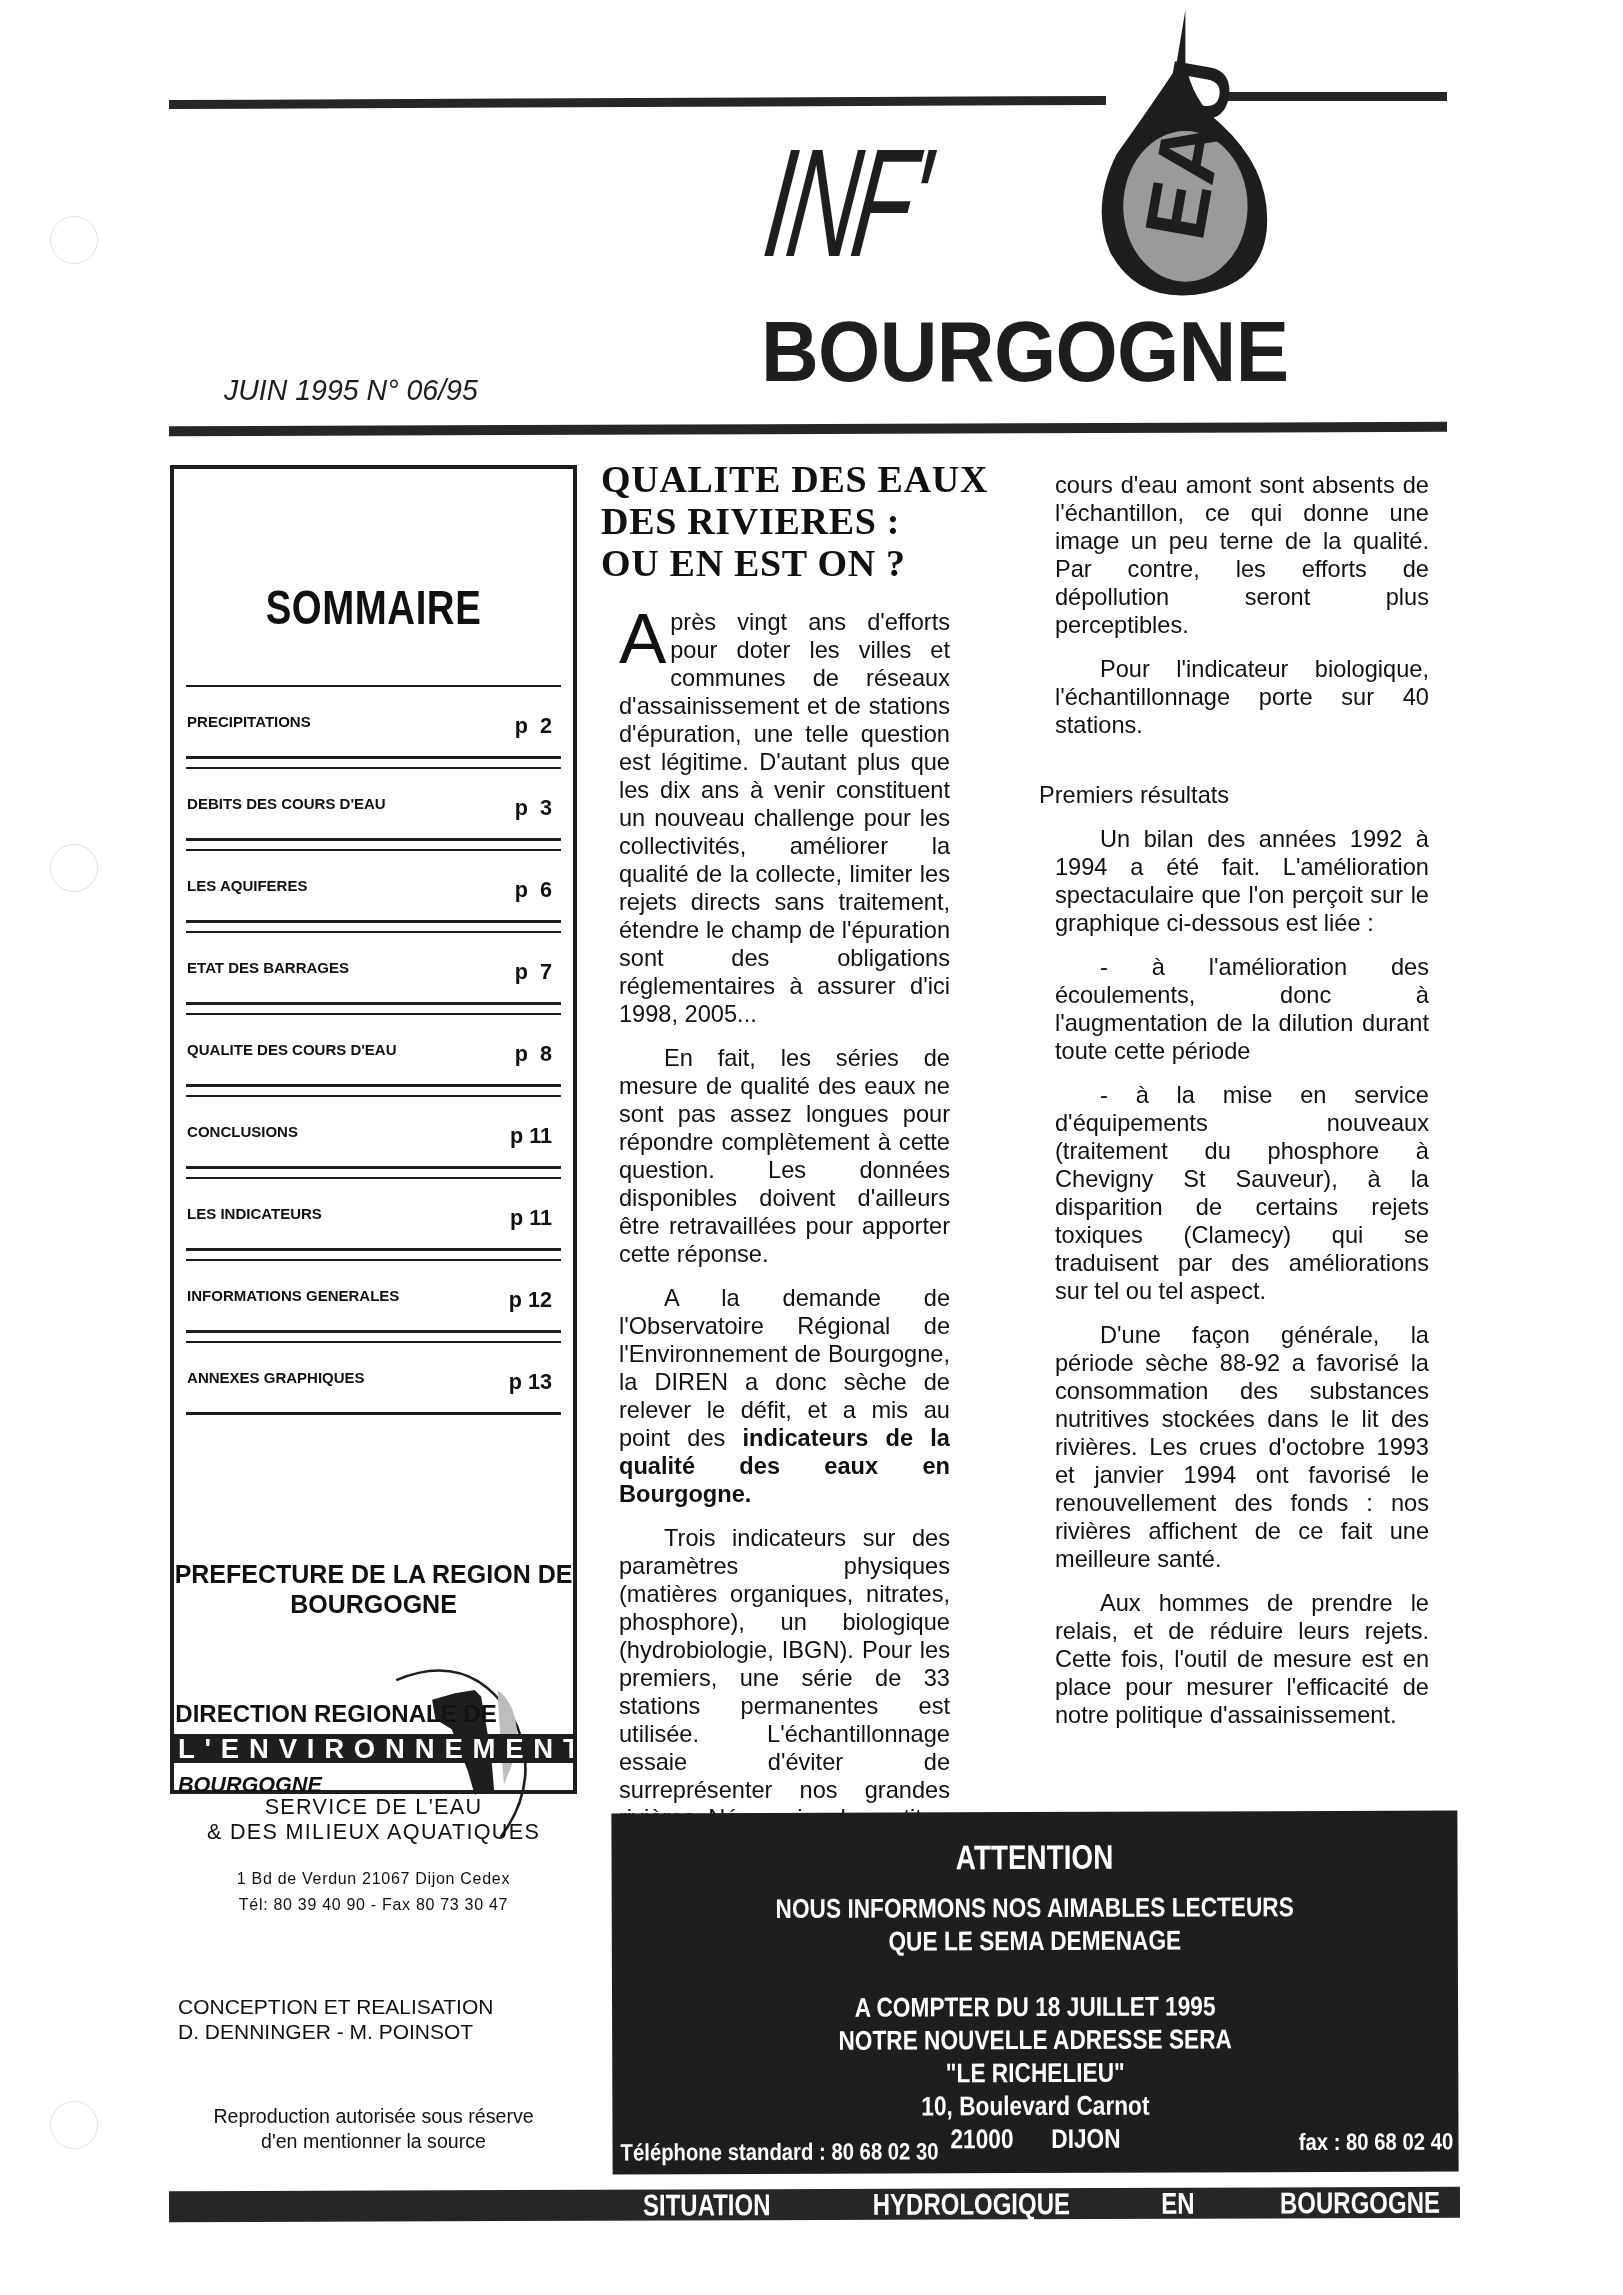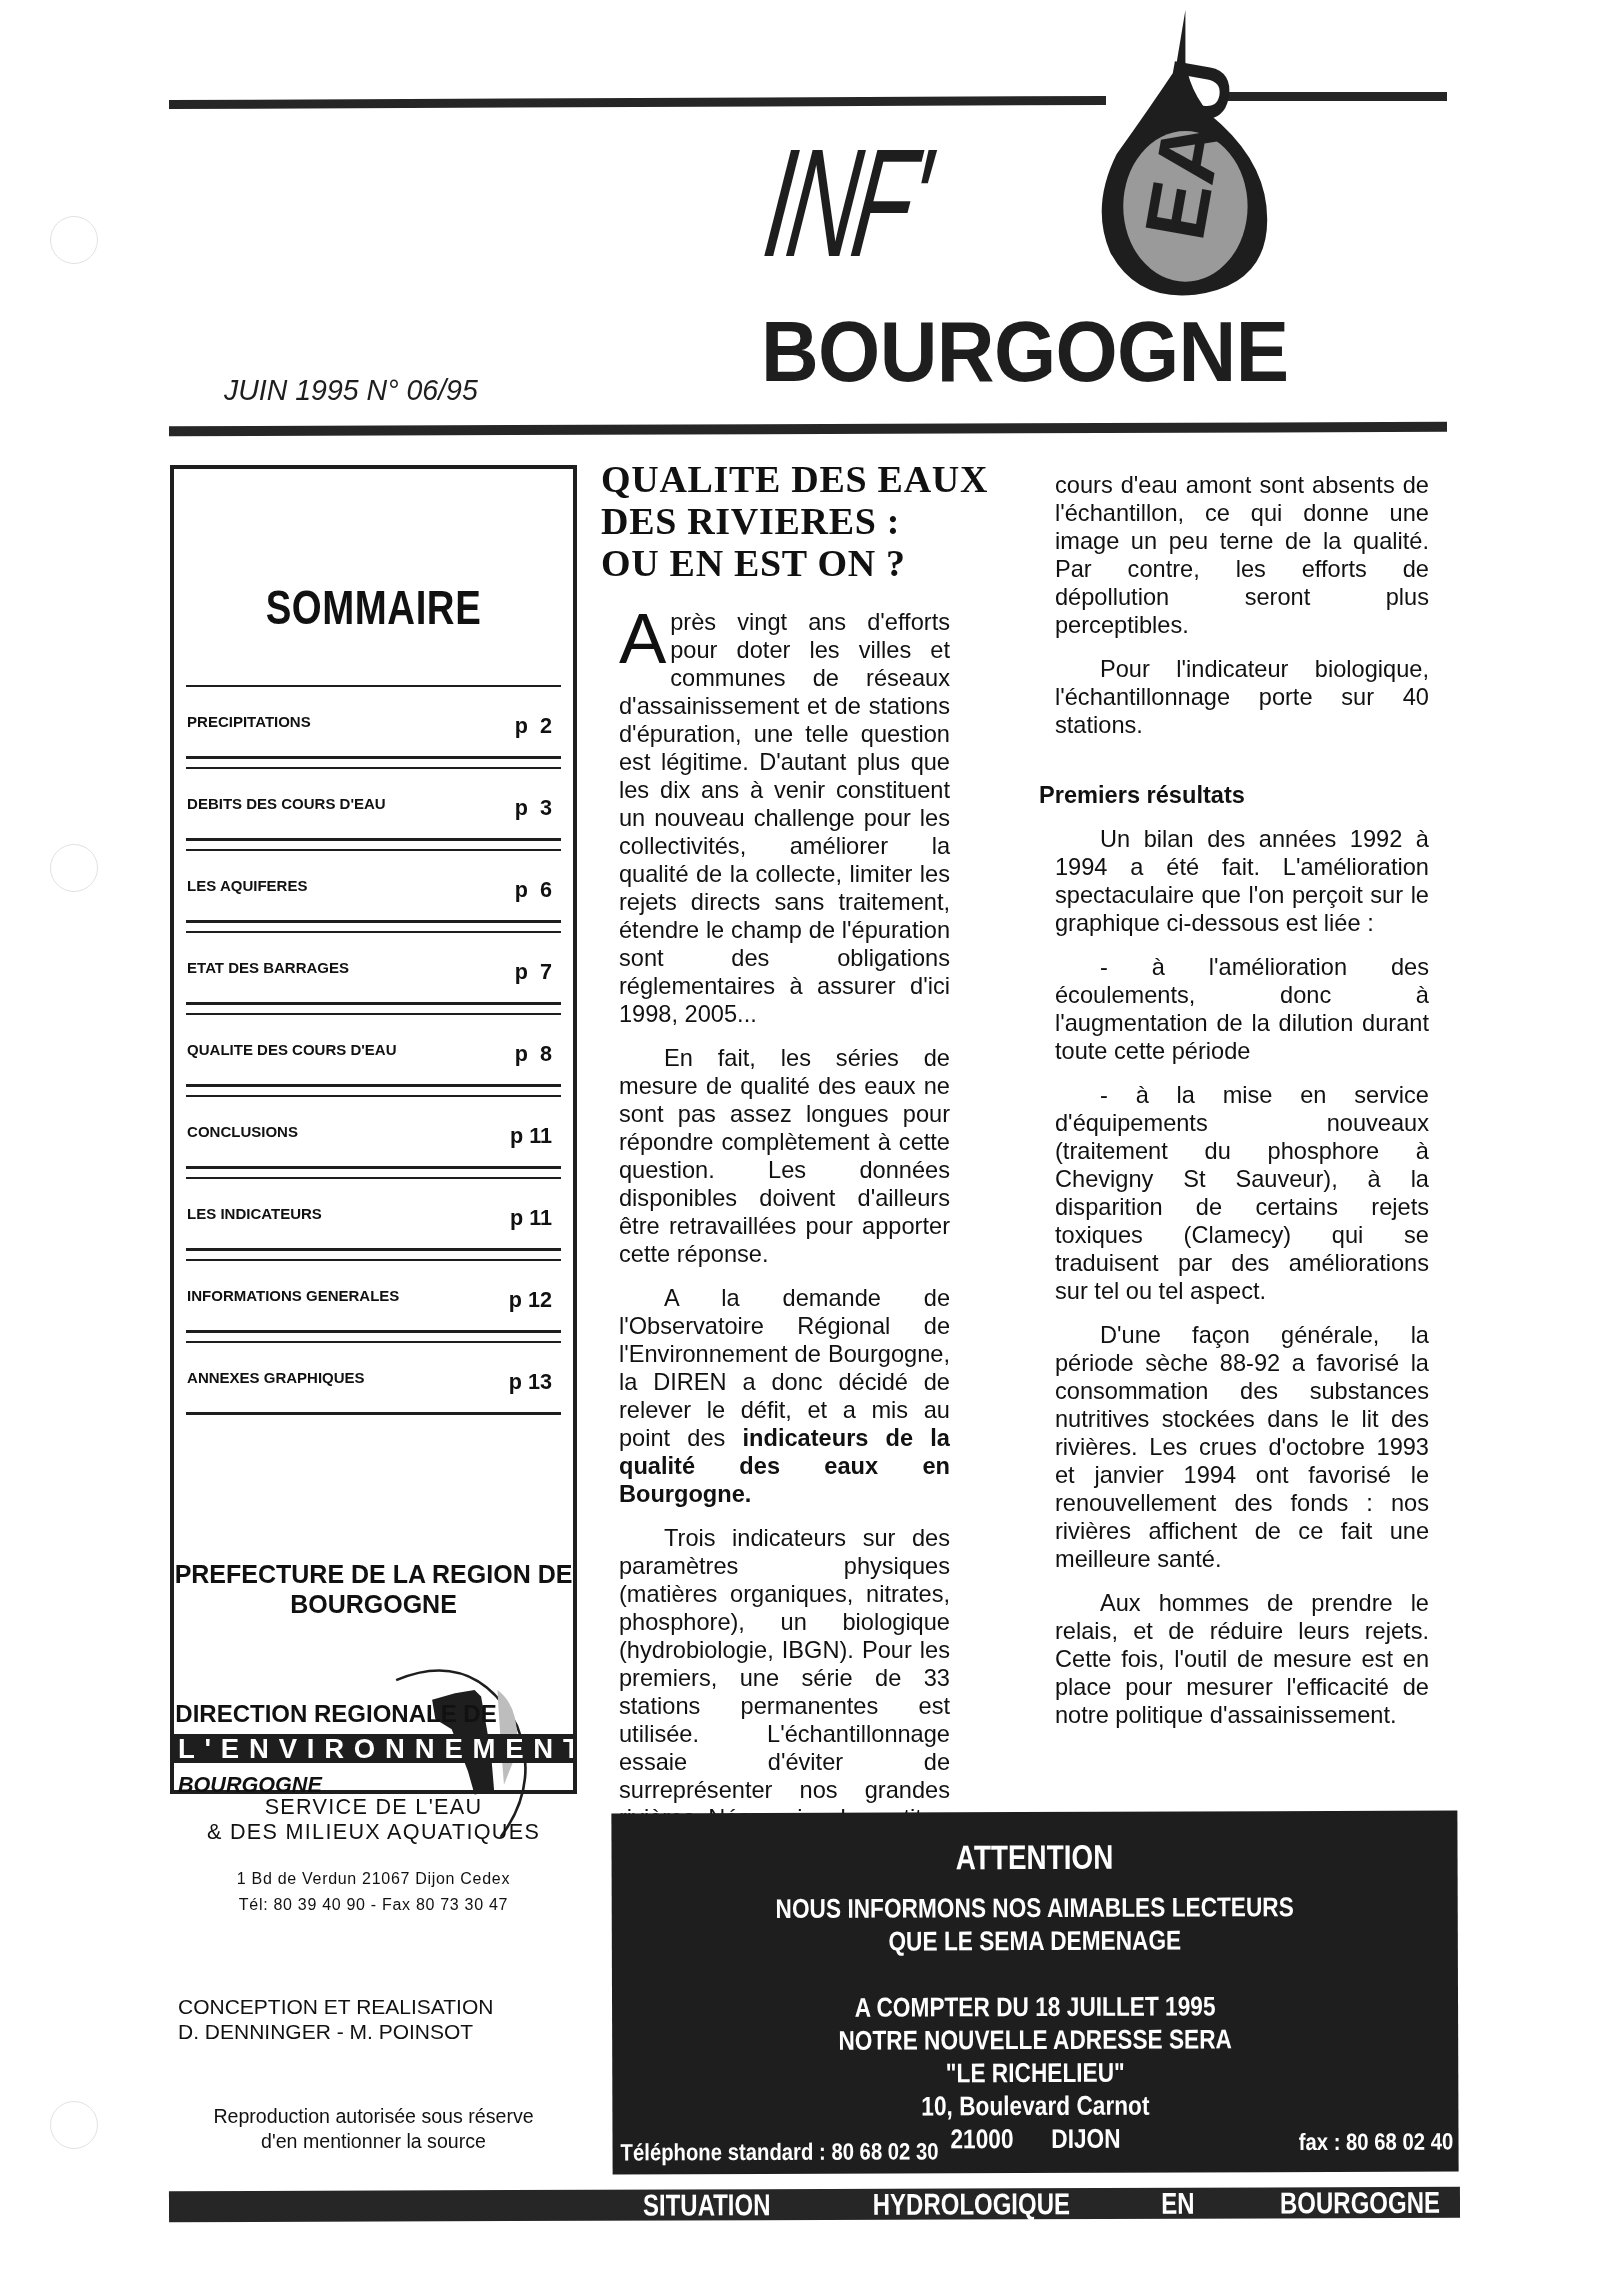--- a/index.html
+++ b/index.html
@@ -53,21 +53,21 @@
 
   
   .headline { position: absolute; left: 601px; top: 458px; width: 419px; font-family: "Liberation Serif", serif; font-weight: bold; font-size: 38px; line-height: 42px; letter-spacing: 0.7px; }
   .col { position: absolute; font-size: 23.6px; line-height: 28px; text-align: justify; }
   .col p { margin: 16px; }
   .col .ind { text-indent: 45px; }
   .col b { font-weight: bold; }
   .dropcap { float: left; font-size: 71px; line-height: 56px; margin: 2.6px 3.9px 0 0; font-family: "Liberation Sans", sans-serif; }
   .mid { left: 603px; top: 592px; width: 363px; }
   .right { left: 1039px; top: 455px; width: 406px; }
-  .right h3 { margin: 42px 0 8px 0; font-size: 23.6px; font-weight: bold; line-height: 28px; }
+  .right h3 { margin: 42px 0 8px 0; font-size: 23.6px; font-weight: normal; line-height: 28px; }
 
   
   .attn { position: absolute; left: 612px; top: 1812px; width: 846px; height: 361px; background: #1e1e1e; color: #fff; text-align: center; transform: rotate(-0.2deg); }
   .attn-title { position: absolute; left: 0; right: 0; top: 26px; font-size: 34px; font-weight: bold; transform: scaleX(0.82); }
   .attn-lines { position: absolute; left: 0; right: 0; top: 80px; font-size: 27px; font-weight: bold; line-height: 33px; transform: scaleX(0.84); }
   .attn-lines div { height: 33px; }
   .attn-phone { position: absolute; left: 7.9px; bottom: 7.9px; font-size: 23.6px; font-weight: bold; transform: scaleX(0.86); transform-origin: left bottom; white-space: nowrap; }
   .attn-fax { position: absolute; right: 5.2px; bottom: 15.7px; font-size: 23.6px; font-weight: bold; transform: scaleX(0.86); transform-origin: right bottom; white-space: nowrap; }
 
   
@@ -185,21 +185,21 @@
 
 <div class="headline">
   <div>QUALITE DES EAUX</div>
   <div>DES RIVIERES :</div>
   <div>OU EN EST ON ?</div>
 </div>
 
 <div class="col mid">
   <p><span class="dropcap">A</span><span>près vingt ans d'efforts pour doter les villes et communes de réseaux d'assainissement et de stations d'épuration, une telle question est légitime. D'autant plus que les dix ans à venir constituent un nouveau challenge pour les collectivités, améliorer la qualité de la collecte, limiter les rejets directs sans traitement, étendre le champ de l'épuration sont des obligations réglementaires à assurer d'ici 1998, 2005...</span></p>
   <p class="ind">En fait, les séries de mesure de qualité des eaux ne sont pas assez longues pour répondre complètement à cette question. Les données disponibles doivent d'ailleurs être retravaillées pour apporter cette réponse.</p>
-  <p class="ind"><span>A la demande de l'Observatoire Régional de l'Environnement de Bourgogne, la DIREN a donc décidé de relever le défit, et a mis au point des </span><b>indicateurs de la qualité des eaux en Bourgogne.</b></p>
+  <p class="ind"><span>A la demande de l'Observatoire Régional de l'Environnement de Bourgogne, la DIREN a donc sèche de relever le défit, et a mis au point des </span><b>indicateurs de la qualité des eaux en Bourgogne.</b></p>
   <p class="ind">Trois indicateurs sur des paramètres physiques (matières organiques, nitrates, phosphore), un biologique (hydrobiologie, IBGN). Pour les premiers, une série de 33 stations permanentes est utilisée. L'échantillonnage essaie d'éviter de surreprésenter nos grandes rivières. Néanmoins, les petits</p>
 </div>
 
 <div class="col right">
   <p>cours d'eau amont sont absents de l'échantillon, ce qui donne une image un peu terne de la qualité. Par contre, les efforts de dépollution seront plus perceptibles.</p>
   <p class="ind">Pour l'indicateur biologique, l'échantillonnage porte sur 40 stations.</p>
   <h3>Premiers résultats</h3>
   <p class="ind">Un bilan des années 1992 à 1994 a été fait. L'amélioration spectaculaire que l'on perçoit sur le graphique ci-dessous est liée :</p>
   <p class="ind">- à l'amélioration des écoulements, donc à l'augmentation de la dilution durant toute cette période</p>
   <p class="ind">- à la mise en service d'équipements nouveaux (traitement du phosphore à Chevigny St Sauveur), à la disparition de certains rejets toxiques (Clamecy) qui se traduisent par des améliorations sur tel ou tel aspect.</p>

